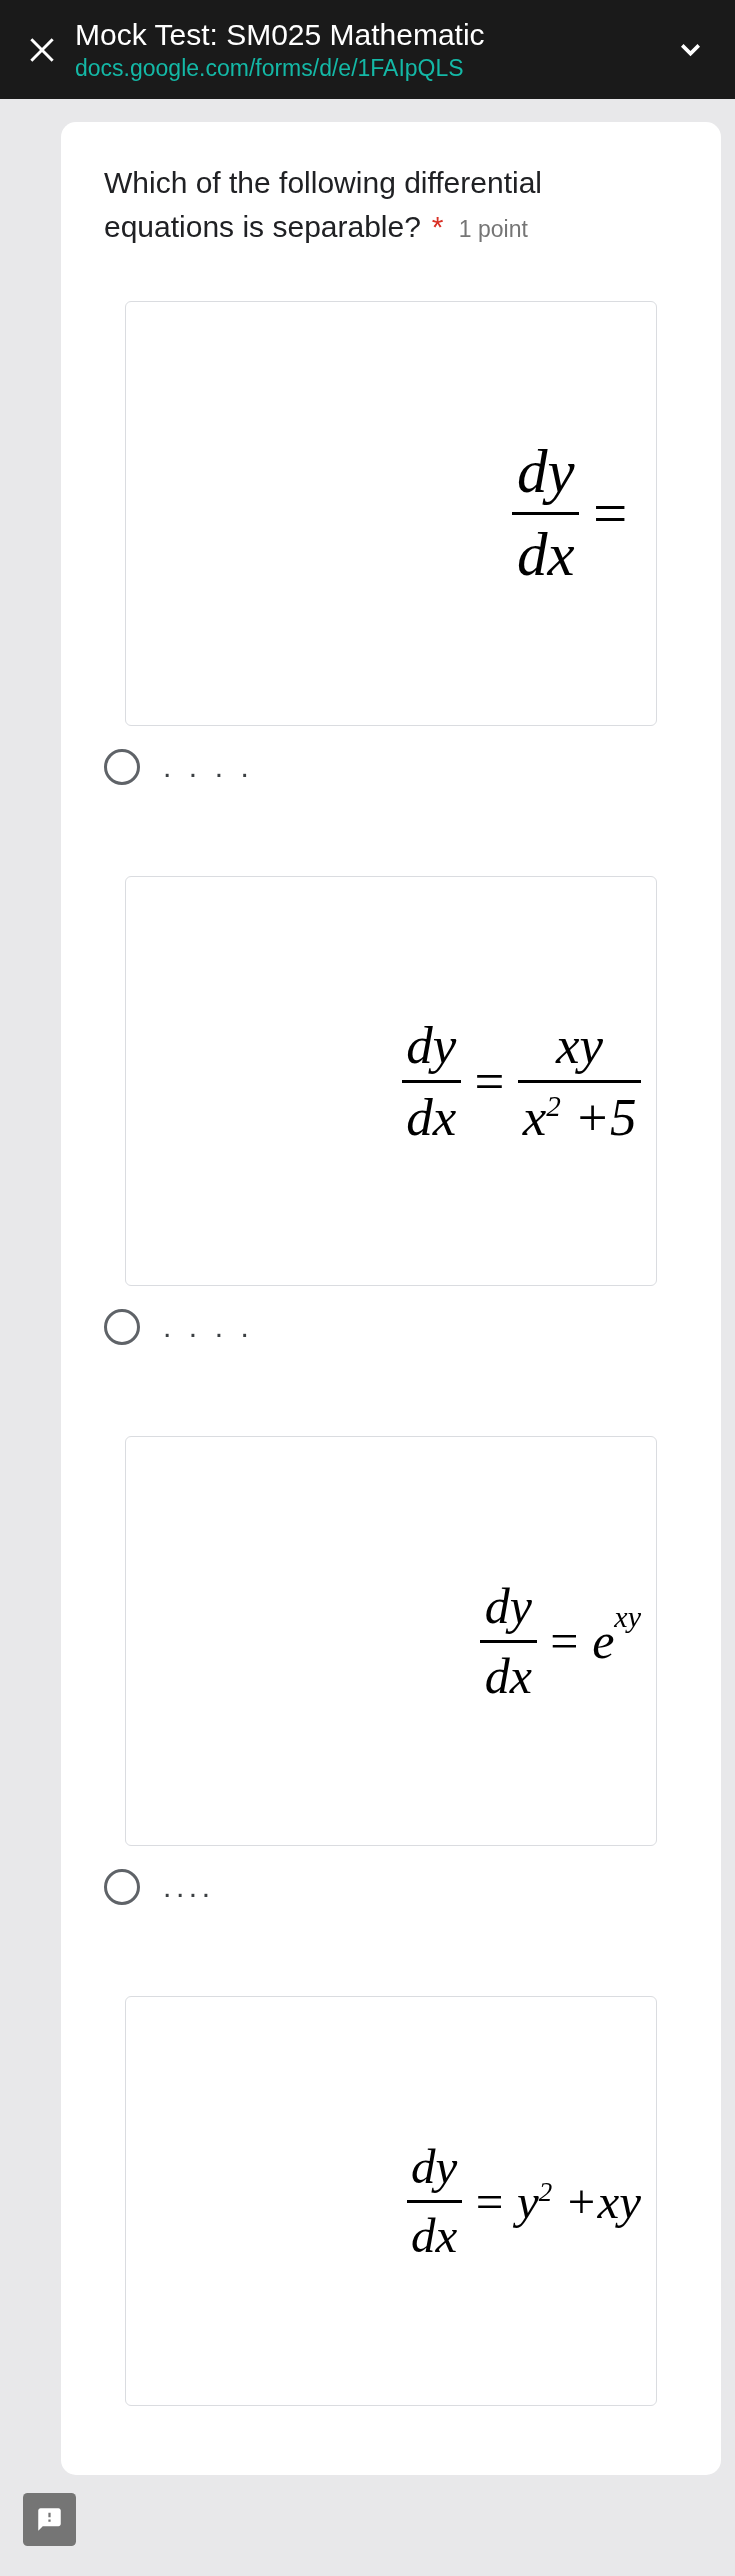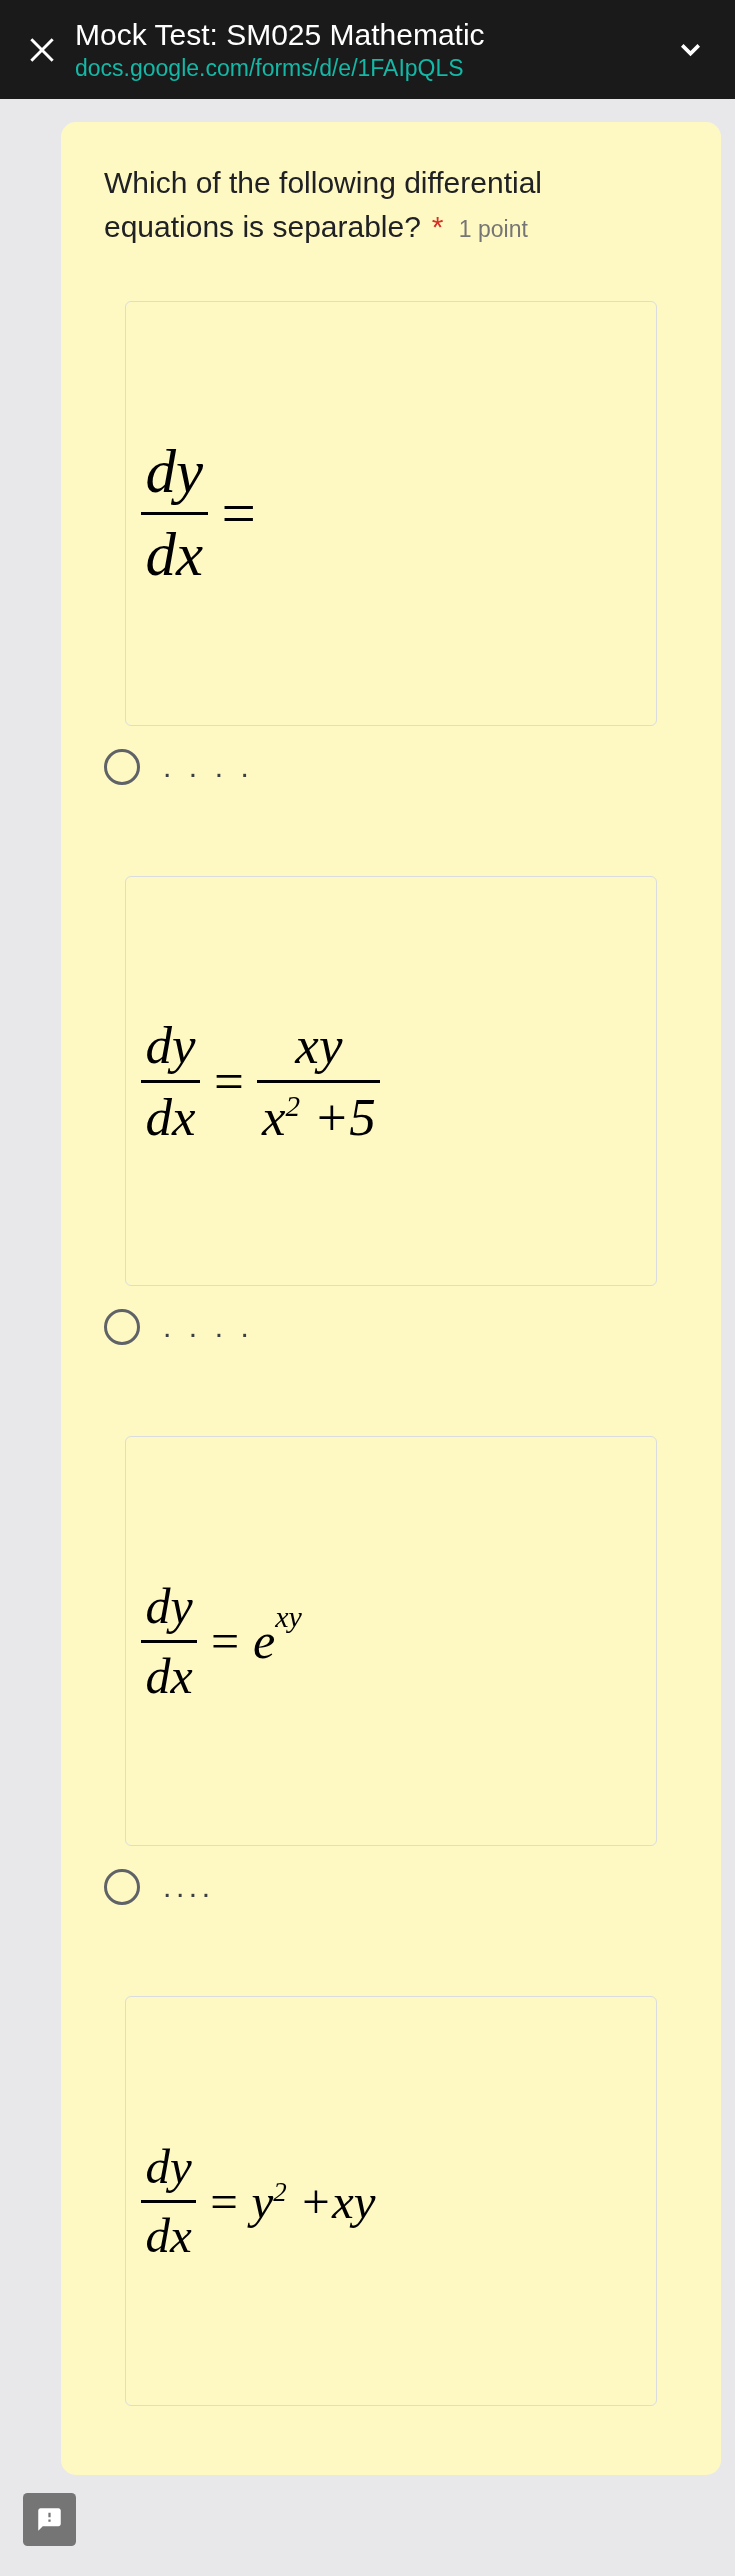--- a/index.html
+++ b/index.html
@@ -9,34 +9,34 @@
     display: flex; align-items: center; padding: 4px 24px;
   }
   .topbar .close { width: 36px; height: 36px; display: flex; align-items: center; justify-content: center; flex: 0 0 auto; margin-right: 15px; }
   .topbar .title-block { flex: 1 1 auto; min-width: 0; overflow: hidden; }
   .topbar .title { font-size: 30px; font-weight: 400; white-space: nowrap; overflow: hidden; text-overflow: clip; }
   .topbar .url { font-size: 23px; color: #14b8a6; white-space: nowrap; overflow: hidden; text-overflow: clip; margin-top: 3px; }
   .topbar .expand { width: 43px; height: 43px; display: flex; align-items: center; justify-content: center; flex: 0 0 auto; margin-left: 15px; }
 
   .page { padding: 23px 15px 0 61px; }
   .card {
-    background: #fef9c3; border-radius: 15px; padding: 39px 43px 46px 43px;
+    background: #ffffff; border-radius: 15px; padding: 39px 43px 46px 43px;
     min-height: 2126px; position: relative;
   }
   .question-row { display: flex; align-items: flex-start; }
   .question-text { font-size: 30px; line-height: 1.45; color: #202124; }
   .req-star { color: #d93025; font-size: 30px; margin-left: 7.6px; }
   .points { color: #757575; font-size: 23px; margin-left: 12px; white-space: nowrap; }
 
   .options { margin-top: 53px; }
   .option-block { position: relative; margin-bottom: 91px; }
   .option-image {
     border: 0.8px solid #dadce0; border-radius: 6px;
     width: 532px; margin: 0 auto 23px auto;
-    display: flex; align-items: center; justify-content: flex-start;
+    display: flex; align-items: center; justify-content: flex-end;
     padding: 15px;
   }
   .opt-a .option-image { height: 425px; }
   .opt-b .option-image { height: 410px; }
   .opt-c .option-image { height: 410px; }
   .opt-d .option-image { height: 410px; }
 
   .radio-row { display: flex; align-items: center; }
   .radio {
     width: 36px; height: 36px; border: 3px solid #5f6368; border-radius: 50%;

